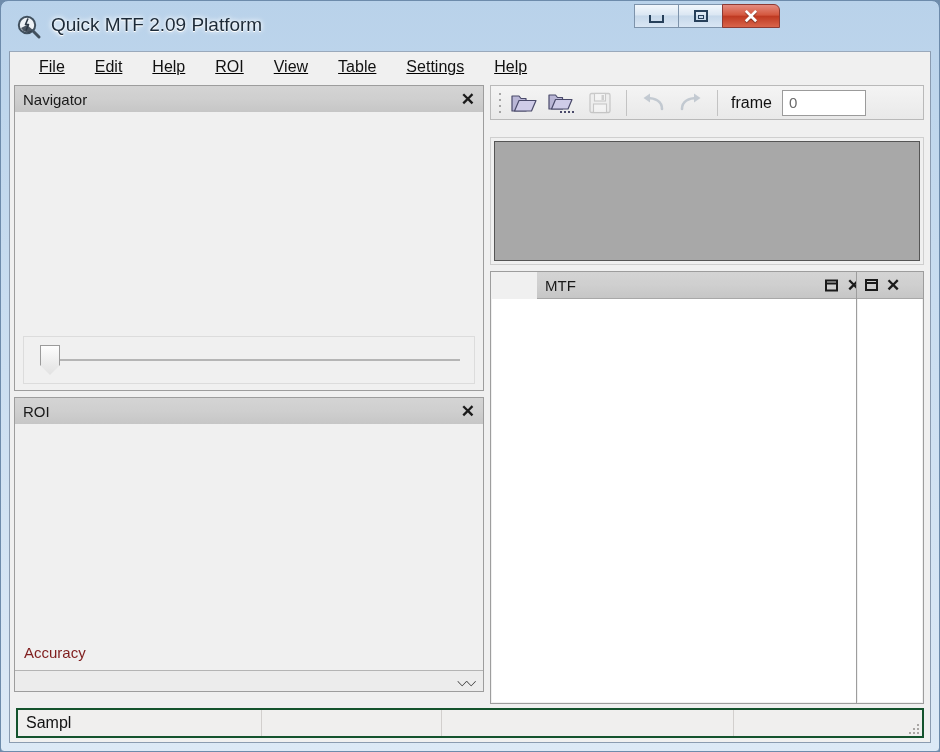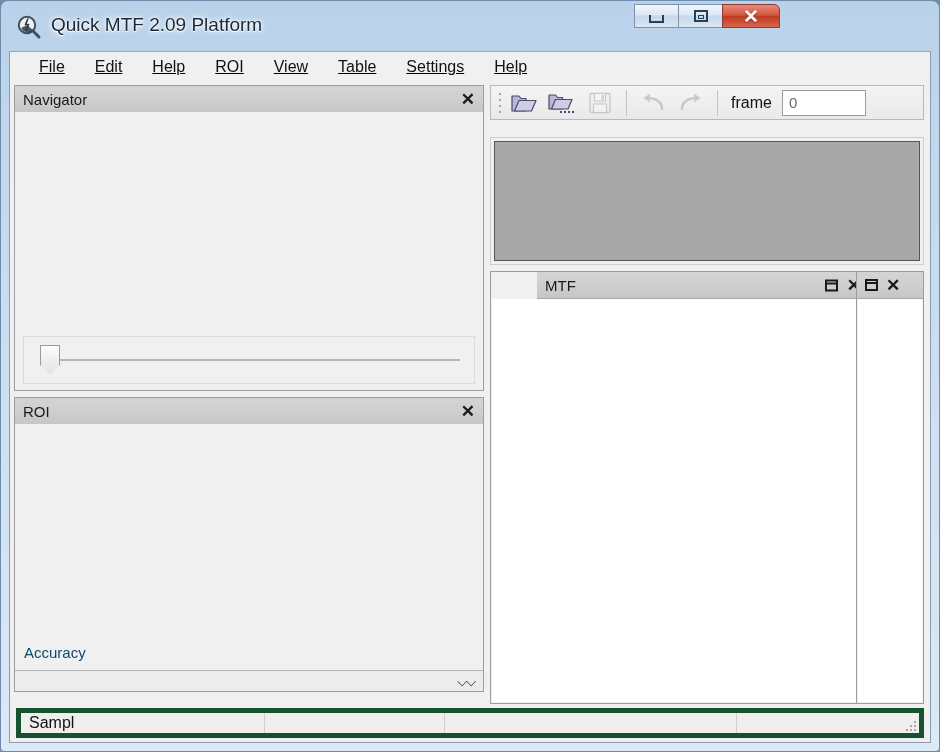--- a/index.html
+++ b/index.html
@@ -138,21 +138,21 @@
   }
   .slider-thumb .sh-tip:after{
     content:"";position:absolute;left:0;top:0;width:20px;height:10px;
     clip-path:polygon(0 0,100% 0,50% 100%);
     background:linear-gradient(to bottom,rgba(154,154,154,0),rgba(154,154,154,.0));
   }
 
   #roi-panel{top:312px;bottom:12px;}
   .roi-canvas{position:absolute;left:0;right:0;top:0;bottom:26px;}
   .accuracy-label{
-    position:absolute;left:9px;bottom:30px;font-size:15px;color:#0c4a6e;
+    position:absolute;left:9px;bottom:30px;font-size:15px;color:#7f1d1d;
   }
   .roi-footbar{
     position:absolute;left:0;right:0;bottom:0;height:20px;
     background:#ececec;border-top:1px solid #b4b4b4;
   }
   .chev{
     position:absolute;right:8px;top:50%;transform:translateY(-50%);
     font-size:13px;color:#111;line-height:1;cursor:pointer;letter-spacing:-1px;
   }
 
@@ -218,21 +218,21 @@
     background:linear-gradient(to bottom,#d4d4d4 0%,#cfcfcf 50%,#c6c6c6 100%);
     border-bottom:1px solid #a8a8a8;
     display:flex;align-items:center;padding-left:8px;gap:8px;
   }
   .side-body{position:absolute;left:1px;right:1px;top:27px;bottom:1px;background:#ffffff;}
   .clip-x{font-size:17px;font-weight:bold;color:#1a1a1a;line-height:1;}
 
   
   .statusbar{
     position:absolute;left:6px;right:6px;bottom:4px;height:30px;
-    background:#f0efee;border:5px solid #14532d;box-sizing:border-box;
+    background:#f0efee;border:2px solid #14532d;box-sizing:border-box;
     display:flex;align-items:stretch;
   }
   .sb-cell{
     box-sizing:border-box;border-right:1px solid #d2cfcd;
     display:flex;align-items:center;padding-left:8px;
     font-size:16px;color:#111;overflow:hidden;white-space:nowrap;
   }
   .sb-cell.c1{width:244px;}
   .sb-cell.c2{width:180px;}
   .sb-cell.c3{width:292px;}

